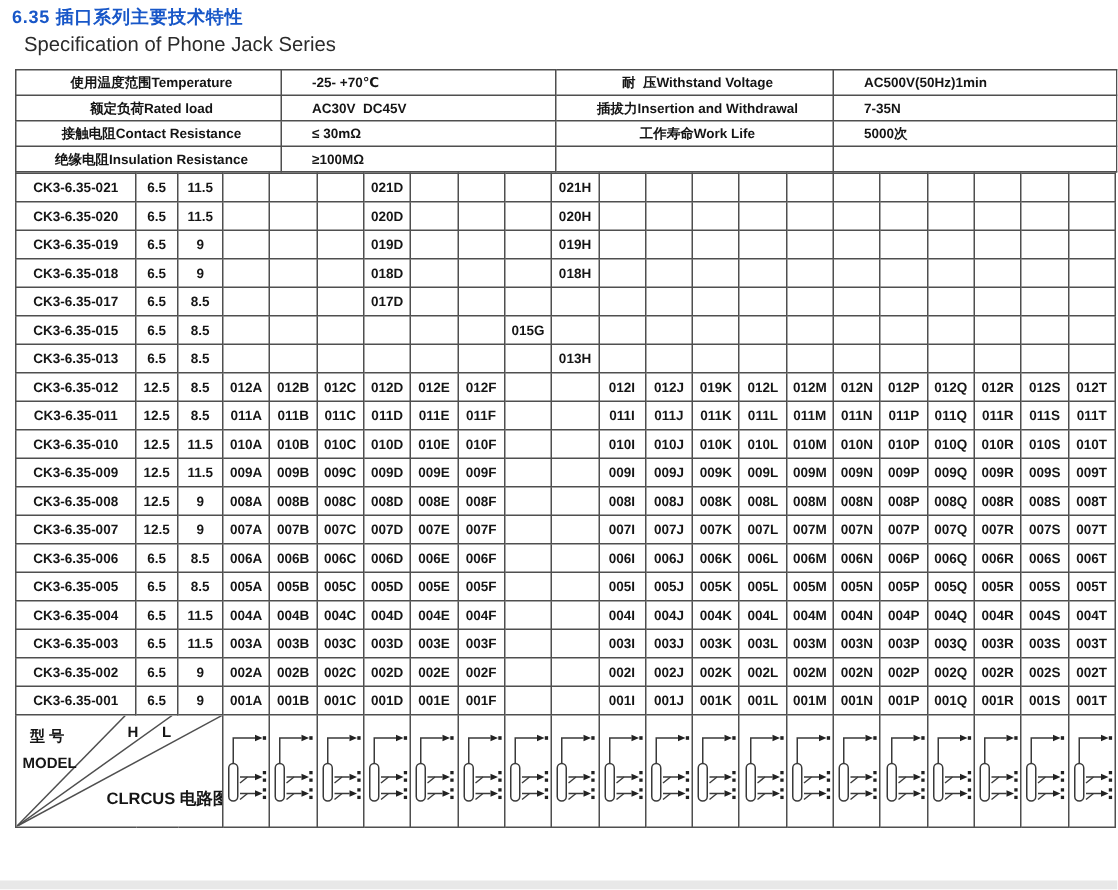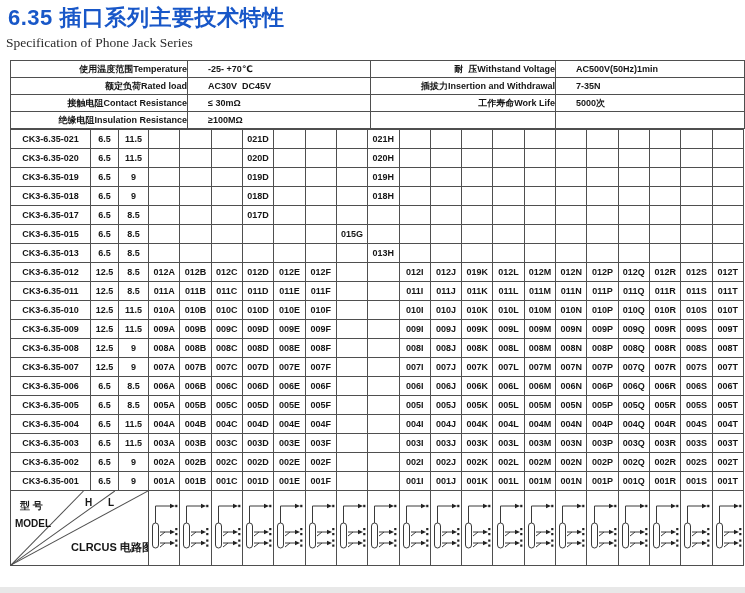--- a/index.html
+++ b/index.html
@@ -2,33 +2,33 @@
 <html><head>
 <meta charset="utf-8">
 <style>
   html,body{margin:0;padding:0;}
   body{
     width:745px;height:593px;background:#ffffff;position:relative;
     font-family:"Liberation Sans","DejaVu Sans",sans-serif;color:#111;
     overflow:hidden;
   }
   .page-title{
-    margin:3px 0 0 8px;font-size:22px;font-weight:bold;letter-spacing:.5px;
+    margin:3px 0 0 8px;font-size:12px;font-weight:bold;letter-spacing:.5px;
   }
   .page-subtitle{
-    margin:2px 0 9px 6px;font-size:13.5px;font-weight:normal;color:#2b2b2b;font-family:Liberation Serif, serif;
+    margin:2px 0 9px 16px;font-size:13.5px;font-weight:normal;color:#2b2b2b;
   }
   table{border-collapse:collapse;table-layout:fixed;margin-left:10px;width:734px;}
   td{
     border:1px solid #4f4f4f;font-size:9px;font-weight:bold;color:#151515;
     padding:0;text-align:center;white-space:nowrap;overflow:hidden;
   }
   
   .spec td{height:16px;}
-  .spec td.lab{text-align:right;padding-left:4px;}
+  .spec td.lab{text-align:center;padding-left:4px;}
   .spec td.val{text-align:left;padding-left:20px;}
   
   .main td{height:18px;}
   
   .main td.diag{height:74px;position:relative;padding:0;}
   .diag svg.diagonals{position:absolute;left:0;top:0;width:100%;height:100%;display:block;}
   .diag .lbl{position:absolute;font-weight:bold;color:#151515;line-height:1;}
   .lbl-zh{left:9px;top:10px;font-size:10px;text-align:right;}
   .lbl-en{left:4px;top:28px;font-size:10px;}
   .lbl-h{left:74px;top:7px;font-size:10px;}

